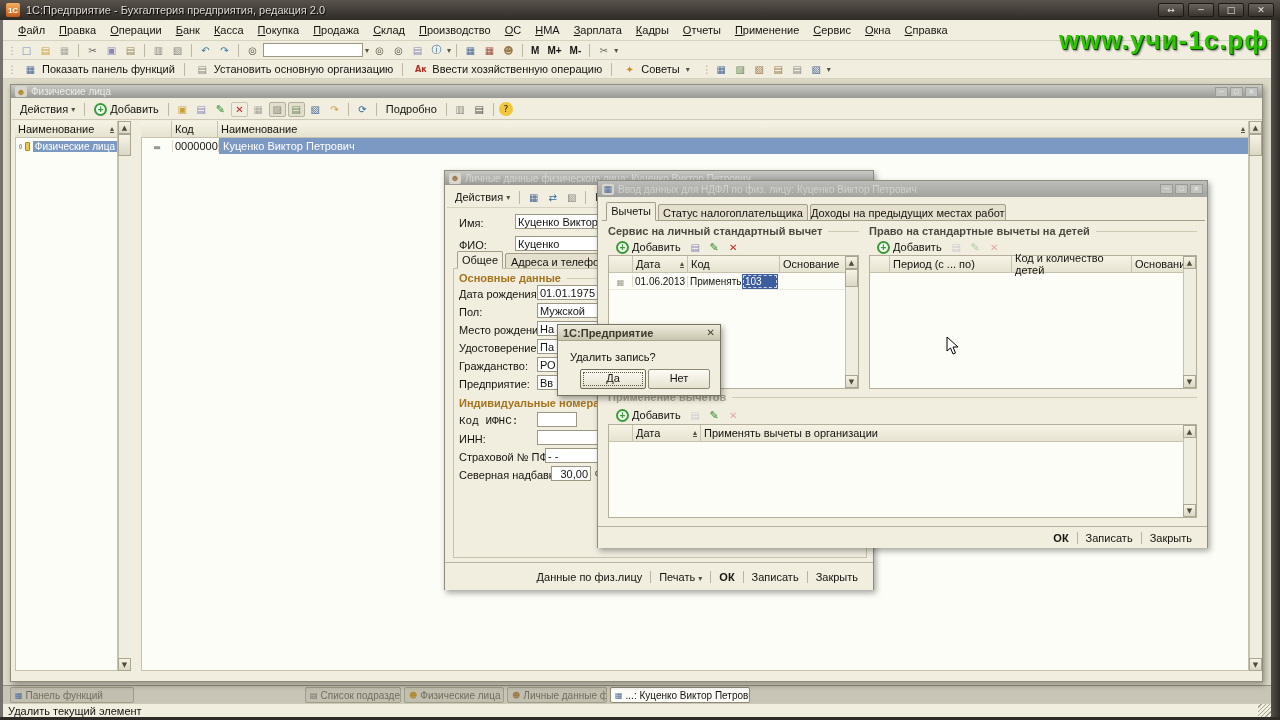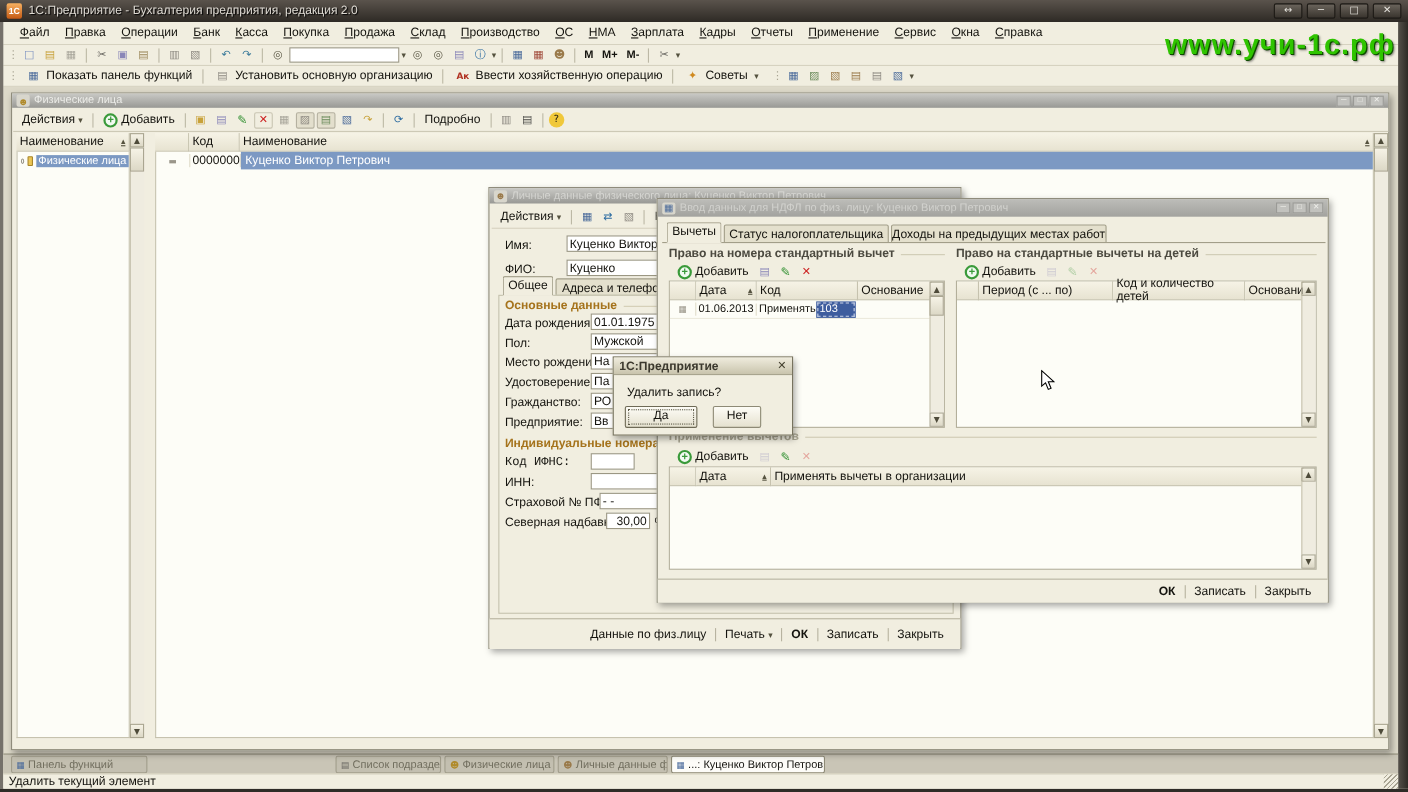--- a/index.html
+++ b/index.html
@@ -358,21 +358,21 @@
       <span class="wb2">✕</span>
     </span>
   </div>
 
   <div class="tab active" style="left:8px; top:21px; width:50px; height:19px;">Вычеты</div>
   <div class="tab" style="left:60px; top:23px; width:150px; height:17px;">Статус налогоплательщика</div>
   <div class="tab" style="left:212px; top:23px; width:196px; height:17px;">Доходы на предыдущих местах работы</div>
   <div class="abs" style="left:4px; top:39px; width:603px; height:300px; border-top:1px solid #a29e89;"></div>
 
   <div class="glabel" style="left:10px; top:44px; width:251px;">
-    <span>Право на номера стандартный вычет</span>
+    <span>Сервис на личный стандартный вычет</span>
       <span class="ln"></span>
   </div>
   <div class="abs tbar" style="left:10px; top:58px; width:250px; height:16px; background:transparent; border:none;">
     <span class="lblbtn">
       <span class="addico">+</span>
       <span>Добавить</span>
     </span>
     <span class="ico copyico">▤</span>
     <span class="ico editico">✎</span>
     <span class="ico delico">✕</span>
@@ -471,22 +471,22 @@
     <span class="fbtn">Закрыть</span>
   </div>
 </div>
 
 <div class="win" style="left:557px; top:324px; width:164px; height:72px; z-index:40; border-color:#77735f;">
   <div class="abs" style="left:0; top:0; width:162px; height:16px; background:linear-gradient(#efecdd,#c9c4ad); border-bottom:1px solid #a8a48e; display:flex; align-items:center; padding:0 5px;">
     <span style="font-weight:bold; color:#3c392e; font-size:11px;">1С:Предприятие</span>
     <span class="glyph" style="margin-left:auto; color:#44412f; font-size:10px;">✕</span>
   </div>
   <span class="flabel" style="left:12px; top:26px;">Удалить запись?</span>
-  <div class="btn3d focus" style="left:10px; top:44px; width:66px; height:20px;">Да</div>
-  <div class="btn3d" style="left:90px; top:44px; width:44px; height:20px;">Нет</div>
+  <div class="btn3d focus" style="left:22px; top:44px; width:66px; height:20px;">Да</div>
+  <div class="btn3d" style="left:90px; top:44px; width:62px; height:20px;">Нет</div>
 </div>
 
 <div class="abs taskbar">
   <span class="ttab" style="left:7px; width:124px;">
     <span class="tico glyph" style="color:#4a6a9a;">▦</span>
     <span>Панель функций</span>
   </span>
   <span class="ttab" style="left:302px; width:96px;">
     <span class="tico glyph" style="color:#6a6862;">▤</span>
     <span>Список подразделений орг...</span>

